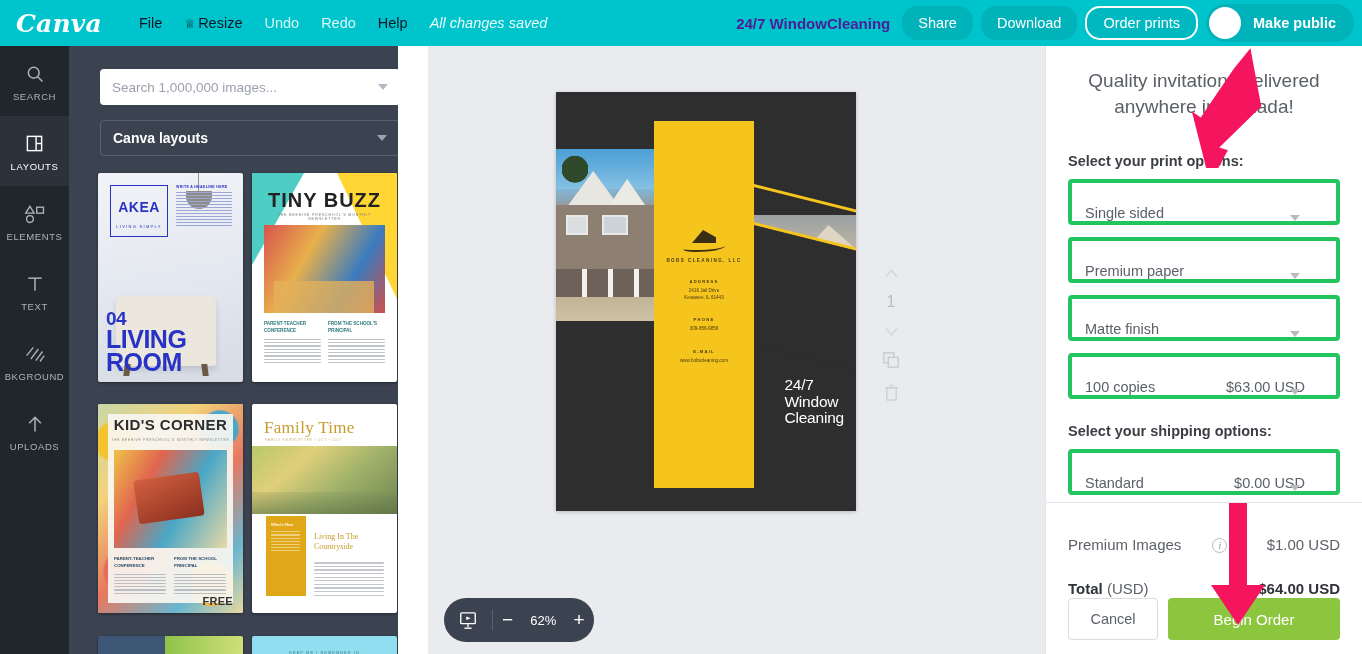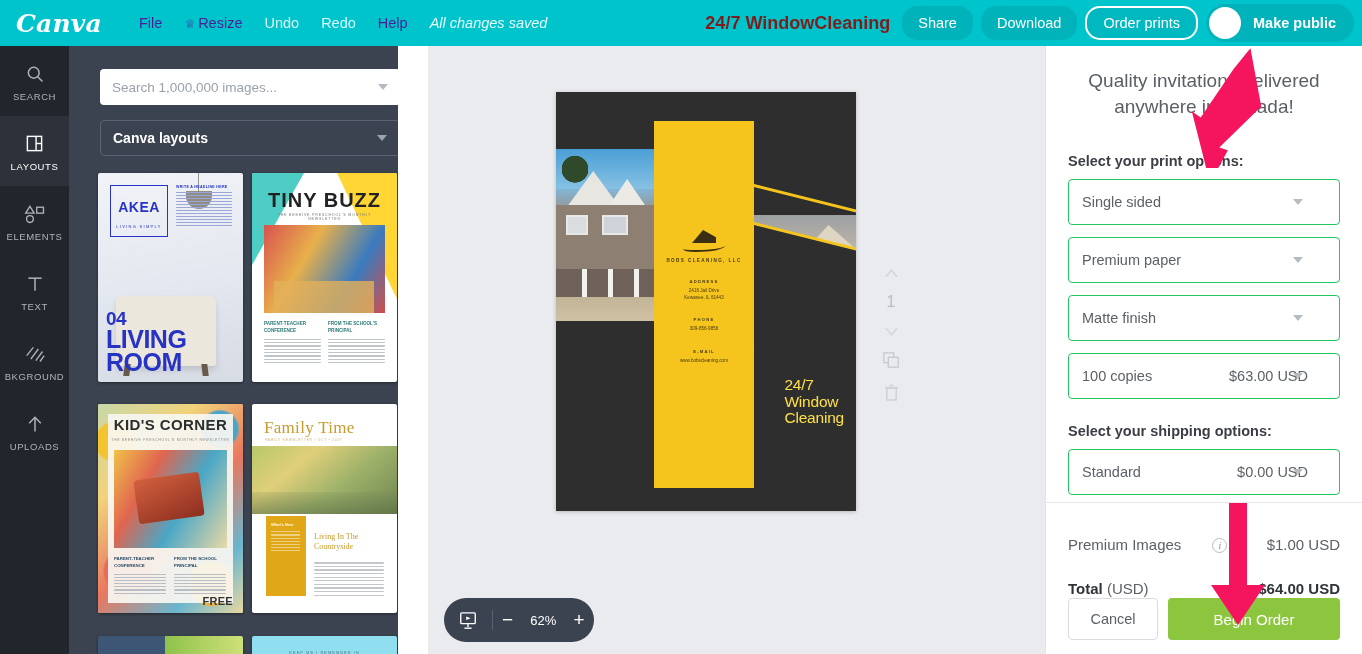--- a/index.html
+++ b/index.html
@@ -17,32 +17,32 @@
     background: #00c4cc;
     display: flex; align-items: center;
     z-index: 30;
   }
   .logo {
     color: #fff; font-family: "DejaVu Serif", serif; font-style: italic;
     font-size: 25px; font-weight: bold; letter-spacing: .2px;
     margin-left: 16px; margin-right: 26px; line-height: 1;
   }
   .menu-item {
-    color: #4c1d95; font-size: 14.5px; padding: 6px 11px; border-radius: 3px;
+    color: #0f172a; font-size: 14.5px; padding: 6px 11px; border-radius: 3px;
     white-space: nowrap; cursor: pointer;
   }
   .menu-item.dim { color: #d8f6f7; }
   .menu-item.italic { font-style: italic; color: #e7fafb; }
   .crown { font-size: 12px; margin-right: 3px; }
   .header-right {
     margin-left: auto; display: flex; align-items: center; height: 46px;
     padding-right: 8px;
   }
   .doc-title {
-    color: #7f1d1d; font-size: 18px; font-weight: bold; margin-right: 12px;
+    color: #4c1d95; font-size: 15px; font-weight: bold; margin-right: 12px;
     white-space: nowrap;
   }
   .hbtn {
     background: #00b2b9; color: #fff; font-size: 14.5px;
     border: none; border-radius: 15px; height: 34px; padding: 0 16px;
     margin-right: 8px; cursor: pointer; white-space: nowrap;
     font-family: "Liberation Sans", sans-serif;
   }
   .hbtn.outlined { background: #00b8c0; border: 2px solid #ffffff; }
   .make-public {
@@ -266,21 +266,21 @@
   }
   .design .ybar .logo-mark { margin-top:108px; width:42px; height:24px; position:relative;}
   .design .ybar .logo-mark .roof { position:absolute; top:1px; left:9px; width:24px; height:13px;
       background:#3a2f12; clip-path: polygon(0 100%, 46% 0, 100% 55%, 100% 100%); }
   .design .ybar .logo-mark .swoosh { position:absolute; bottom:1px; left:0; width:42px; height:9px;
       border-bottom:2.5px solid #3a2f12; border-radius:0 0 70% 30%;}
   .design .ybar .brand { color:#4a3a12; font-size:4.6px; font-weight:bold; letter-spacing:1.4px; margin-top:5px;}
   .design .ybar .lab { color:#4a3a12; font-size:4.2px; font-weight:bold; letter-spacing:1.2px; margin-top:16px;}
   .design .ybar .val { color:#4a3a12; font-size:4.6px; text-align:center; line-height:1.45; margin-top:4px;}
   .design .heroline {
-    position: absolute; right: 12px; bottom: 84px; color:#fde047;
+    position: absolute; right: 12px; bottom: 84px; color:#ffffff;
     font-size: 15.5px; line-height:1.08; text-align:left; letter-spacing:-.2px;
   }
 
   .page-ctrl {
     position: absolute; top: 218px; right: 137px; width: 34px;
     display:flex; flex-direction:column; align-items:center; gap:11px; color:#c9ccd1;
   }
   .page-ctrl .num { font-size:16px; color:#b9bdc3; }
   .add-page {
     position: absolute; top: 504px; left: 128px; width: 300px; height: 45px;
@@ -304,22 +304,22 @@
     position: absolute; top: 46px; right: 0; width: 317px; height: 608px;
     background: #ffffff; border-left: 1px solid #e3e5e8;
   }
   .right h2 {
     text-align: center; color: #5a5f66; font-size: 19px; font-weight: normal;
     line-height: 1.35; margin: 22px 18px 0 18px;
   }
   .sec-label { color:#3b3f45; font-size:14.5px; font-weight:bold; margin:34px 0 10px 22px; }
   .sec-label.two { margin-top: 24px; }
   .sel {
-    margin: 0 22px 12px 22px; height: 46px; border:1px solid #22c55e; border-radius:4px;
-    display:flex; align-items:center; padding: 0 13px; cursor:pointer; background:#fff;
+    margin: 0 22px 12px 22px; height: 46px; border:4px solid #22c55e; border-radius:4px;
+    display:flex; align-items:flex-end; padding: 0 13px; cursor:pointer; background:#fff;
   }
   .sel .t { color:#5c6168; font-size:14.5px; }
   .sel .p { margin-left:auto; margin-right:18px; color:#5c6168; font-size:14.5px; }
   .sel .ch { width:0; height:0; border-left:5px solid transparent; border-right:5px solid transparent;
       border-top:6px solid #b6bbc2; position:absolute; right:36px; }
   .sel { position: relative; }
   .divline { position:absolute; left:0; right:0; top:456px; height:1px; background:#e6e8eb; }
   .rowline { display:flex; align-items:flex-end; margin: 0 22px; height: 34px; gap: 24px; }
   .rowline .lab { color:#5c6168; font-size:15px; }
   .rowline .amt { margin-left:auto; color:#5c6168; font-size:15px; }

